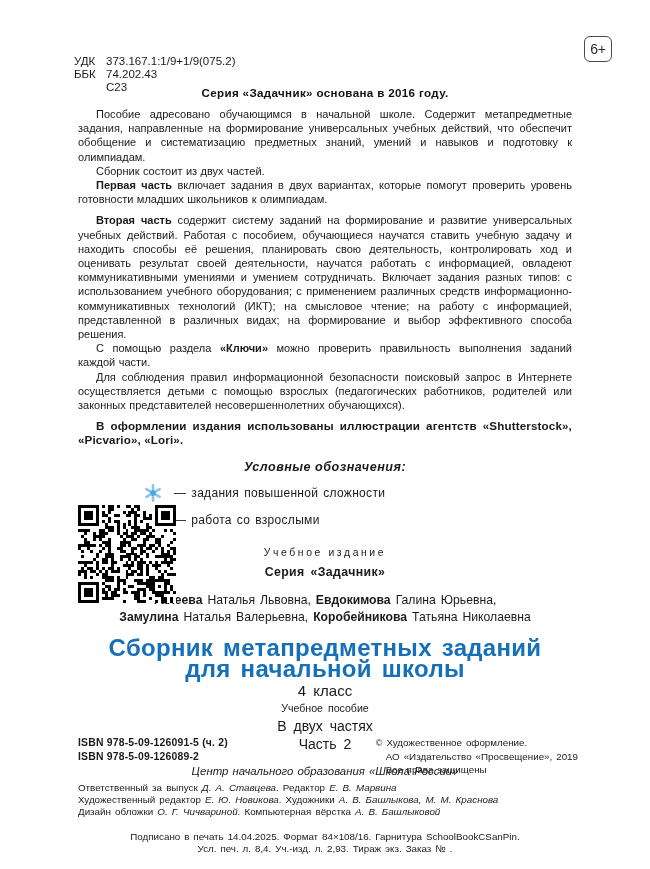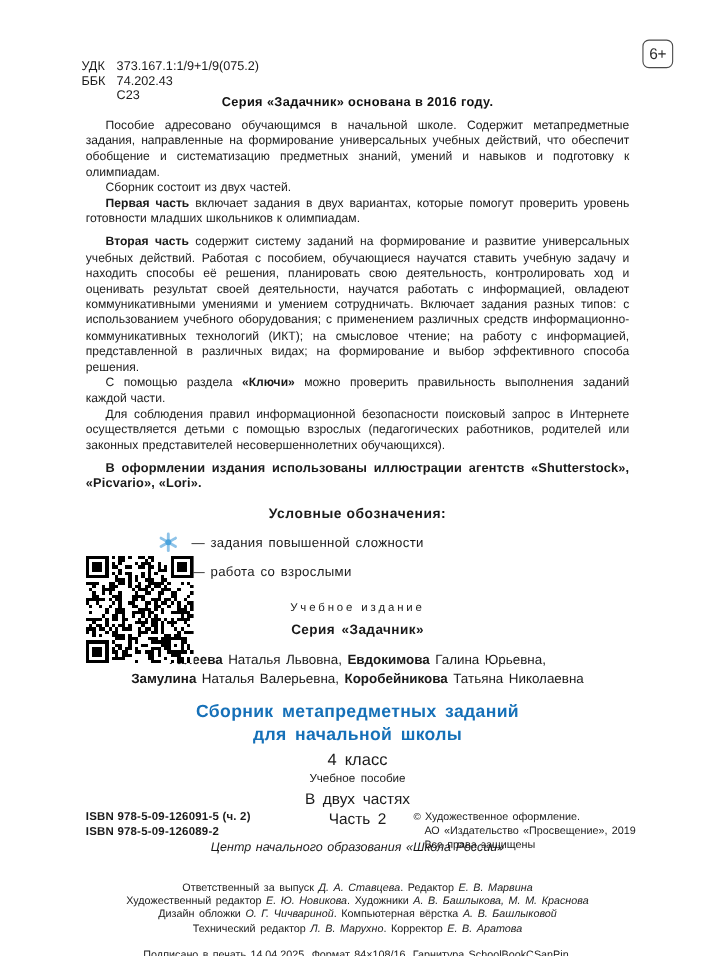--- a/index.html
+++ b/index.html
@@ -88,20 +88,21 @@
     letter-spacing: 0.15px;
   }
 
   
   .legend-title {
     text-align: center;
     font-size: 12.6px;
     font-weight: bold;
     letter-spacing: 0.5px;
     margin: 12px 0 6px 0;
+    font-style: italic;
   }
   .legend-rows {
     margin-left: 62px;
   }
   .legend-row {
     display: flex;
     align-items: center;
     height: 27px;
     text-align: center;
   }
@@ -139,21 +140,21 @@
   .authors {
     margin-top: 13px;
     font-size: 12.2px;
     line-height: 17px;
     word-spacing: 1.6px;
   }
   .authors b { font-weight: bold; }
 
   .book-title {
     margin-top: 11px;
-    font-size: 16px;
+    font-size: 24px;
     font-weight: bold;
     color: #1570b8;
     line-height: 21px;
     letter-spacing: 0.3px;
     word-spacing: 3px;
   }
   .grade {
     margin-top: 3px;
     font-size: 15px;
     word-spacing: 3px;
@@ -174,24 +175,23 @@
     word-spacing: 3px;
   }
   .center-italic {
     margin-top: 13px;
     font-size: 11.4px;
     font-style: italic;
     word-spacing: 1px;
   }
 
   .credits {
-    margin-top: 25px;
+    margin-top: 5px;
     font-size: 9.8px;
     line-height: 12.4px;
-    text-align: center;
     word-spacing: 1.4px;
   }
   .credits i { font-style: italic; }
 
   .print-info {
     margin-top: 12px;
     font-size: 9.8px;
     line-height: 12.4px;
     text-align: center;
     word-spacing: 1.2px;
@@ -307,21 +307,20 @@
       <div class="parts">В двух частях</div>
       <div class="part-n">Часть 2</div>
 
       <div class="center-italic">Центр начального образования «Школа России»</div>
     </div>
 
     <div class="credits">
       <div><span>Ответственный за выпуск </span><i>Д. А. Ставцева</i><span>. Редактор </span><i>Е. В. Марвина</i></div>
       <div><span>Художественный редактор </span><i>Е. Ю. Новикова</i><span>. Художники </span><i>А. В. Башлыкова, М. М. Краснова</i></div>
       <div><span>Дизайн обложки </span><i>О. Г. Чичвариной</i><span>. Компьютерная вёрстка </span><i>А. В. Башлыковой</i></div>
-      <div><span>Технический редактор </span><i>Л. В. Марухно</i><span>. Корректор </span><i>Е. В. Аратова</i></div>
     </div>
 
     <div class="print-info">
       <div>Подписано в печать 14.04.2025. Формат 84×108/16. Гарнитура SchoolBookCSanPin.</div>
       <div>Усл. печ. л. 8,4. Уч.-изд. л. 2,93. Тираж          экз. Заказ №            .</div>
     </div>
 
   </div>
 
   <div class="qr">

